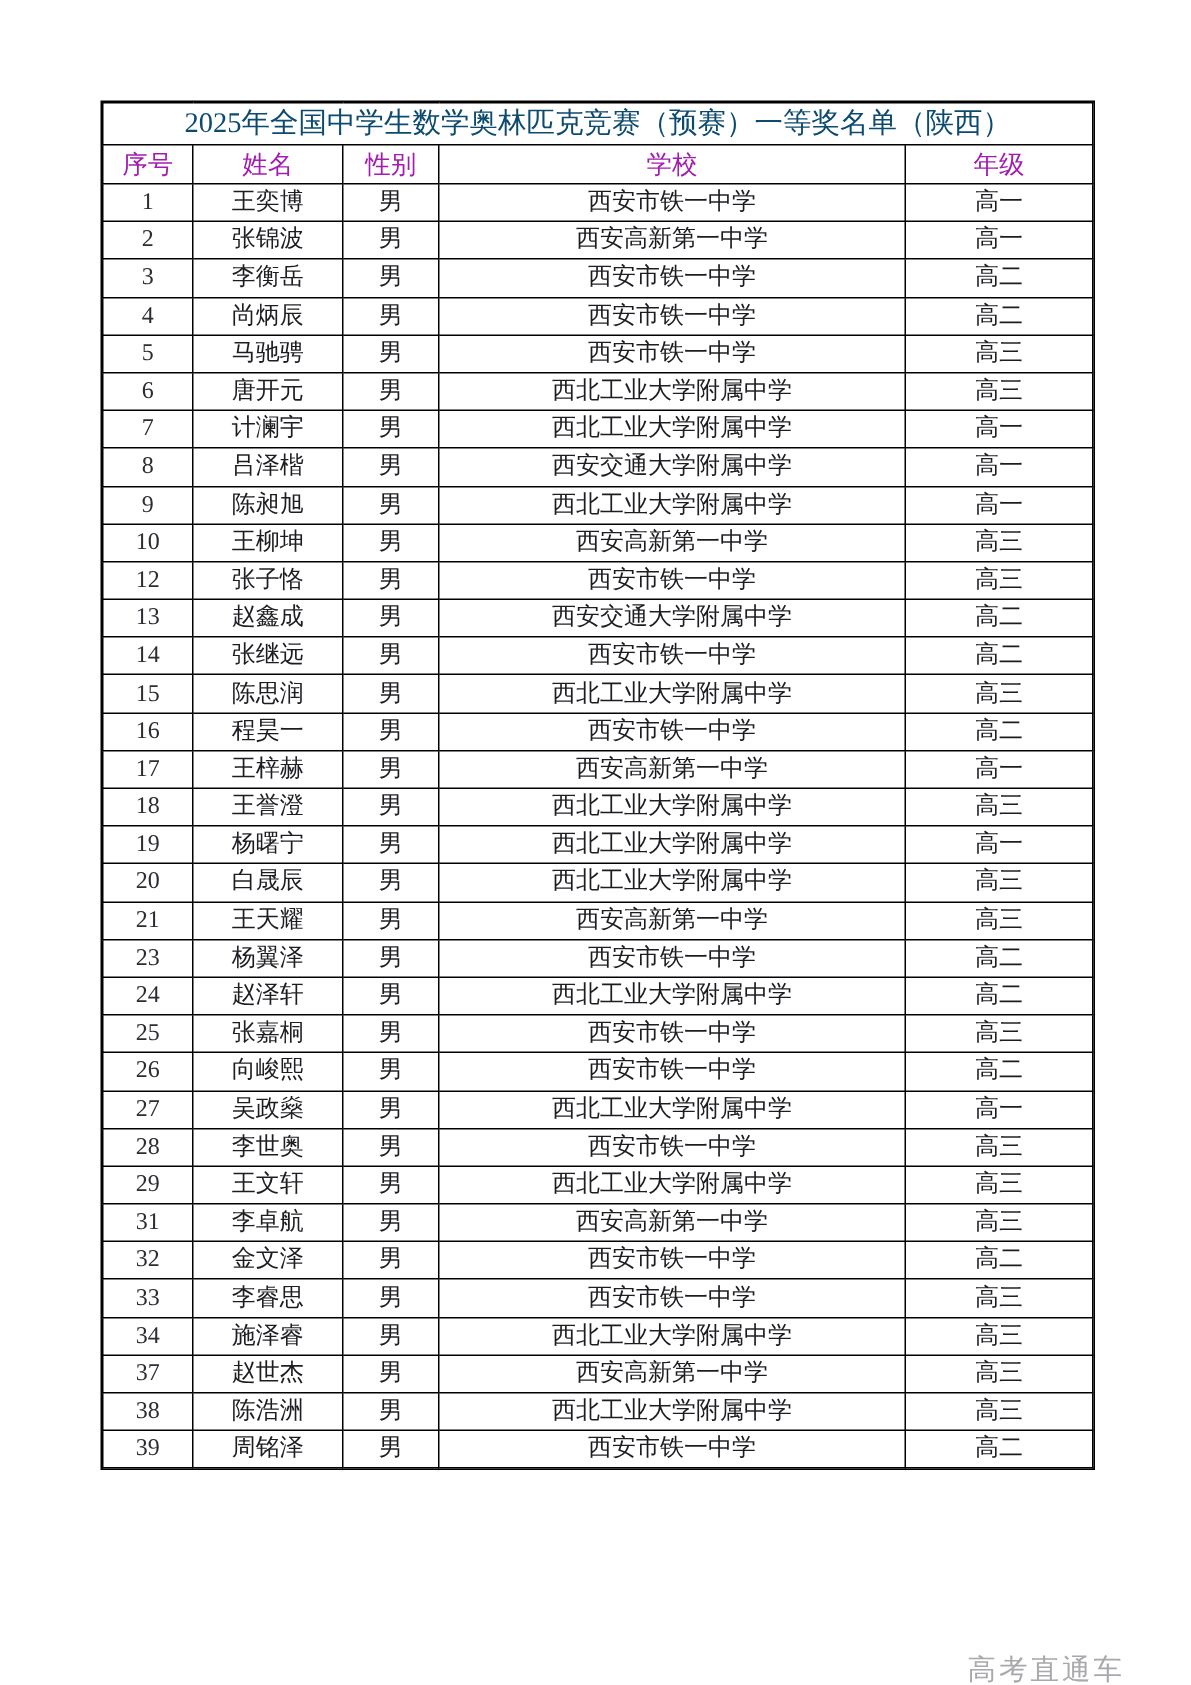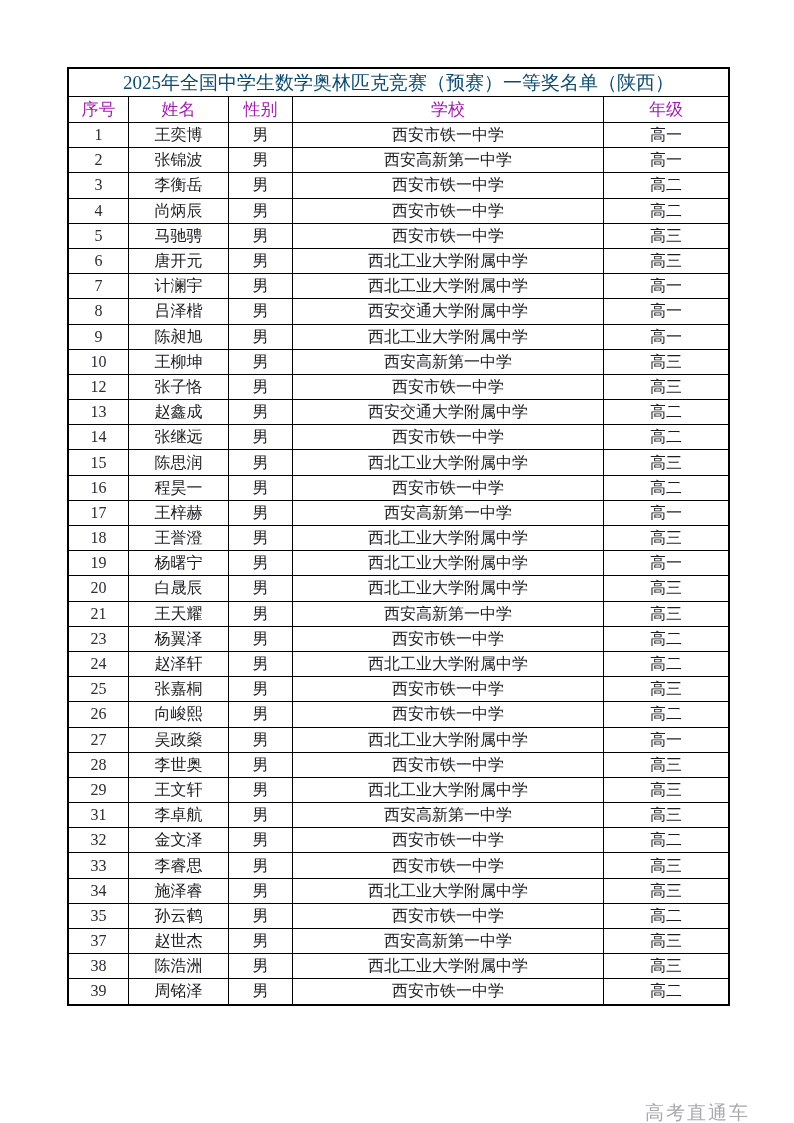--- a/index.html
+++ b/index.html
@@ -332,27 +332,20 @@
           <td class="data-cell">高三</td>
         </tr>
         <tr>
           <td class="data-cell num-cell">34</td>
           <td class="data-cell">施泽睿</td>
           <td class="data-cell">男</td>
           <td class="data-cell">西北工业大学附属中学</td>
           <td class="data-cell">高三</td>
         </tr>
         <tr>
-          <td class="data-cell num-cell">35</td>
-          <td class="data-cell">孙云鹤</td>
-          <td class="data-cell">男</td>
-          <td class="data-cell">西安市铁一中学</td>
-          <td class="data-cell">高二</td>
-        </tr>
-        <tr>
           <td class="data-cell num-cell">37</td>
           <td class="data-cell">赵世杰</td>
           <td class="data-cell">男</td>
           <td class="data-cell">西安高新第一中学</td>
           <td class="data-cell">高三</td>
         </tr>
         <tr>
           <td class="data-cell num-cell">38</td>
           <td class="data-cell">陈浩洲</td>
           <td class="data-cell">男</td>

